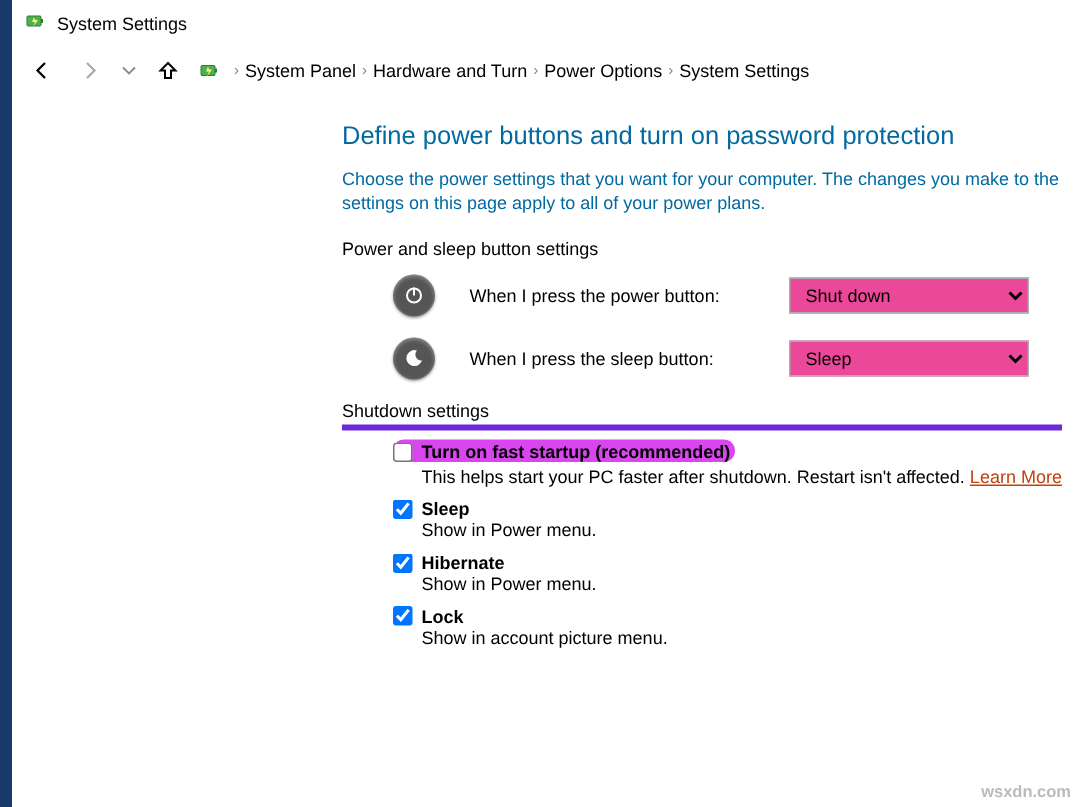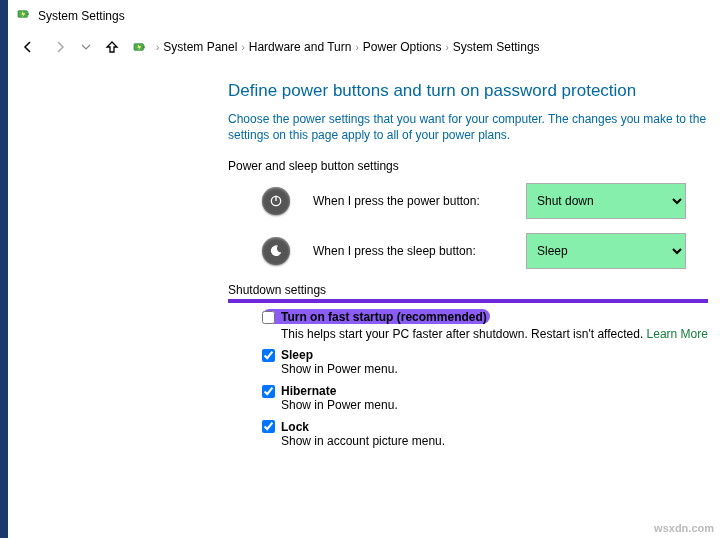--- a/index.html
+++ b/index.html
@@ -70,45 +70,45 @@
     .power-icon, .sleep-icon {
       width: 28px; height: 28px; border-radius: 50%;
       background: #555;
       display:flex; align-items:center; justify-content:center;
       box-shadow: inset 0 1px 3px rgba(255,255,255,.4), 0 1px 2px rgba(0,0,0,.4);
     }
     .power-icon svg, .sleep-icon svg { width:16px; height:16px; }
     .row-label { width: 190px; font-size: 12px; }
     select.combo {
       width: 160px;
-      height: 36px;
+      height: 24px;
       border: 1px solid #adadad;
       font-size: 12px;
       padding: 2px 6px;
-      background: #86efac;
+      background: #ec4899;
     }
     .divider-label {
       font-size: 12px;
       border-bottom: 4px solid #6d28d9;
       padding-bottom: 2px;
       margin: 10px 0 6px 0;
       width: 480px;
     }
     .shutdown-list { margin-left: 34px; }
     .shutdown-item { margin-bottom: 6px; }
     .hl {
-      background: #8b5cf6;
+      background: #d946ef;
       padding: 1px 3px 0 0;
       border-radius: 8px;
       display: inline-block;
     }
     .check-row { display:flex; align-items:center; gap:6px; font-size:12px; font-weight:700; }
     .check-row input { width:13px; height:13px; }
     .desc { font-size:12px; margin-left: 19px; line-height:1.3; }
-    a.lm { color:#15803d; cursor:pointer; }
+    a.lm { color:#c2410c; text-decoration: underline; cursor:pointer; }
     .watermark {
       position:absolute; bottom:4px; right:6px;
       font-size:11px; color:#bbb;font-weight:bold;
     }
     svg.battery { width:16px; height:16px; }
   </style>
 </head>
 <body>
 
 <div class="titlebar">

